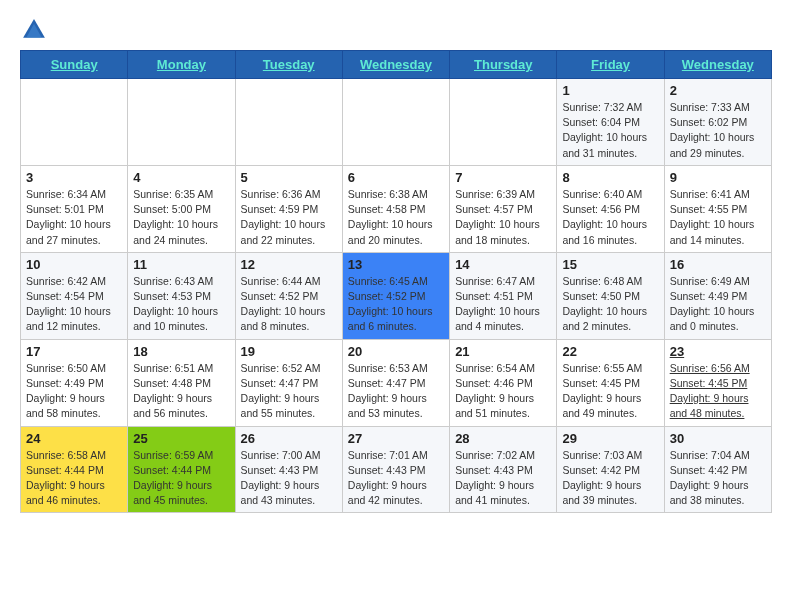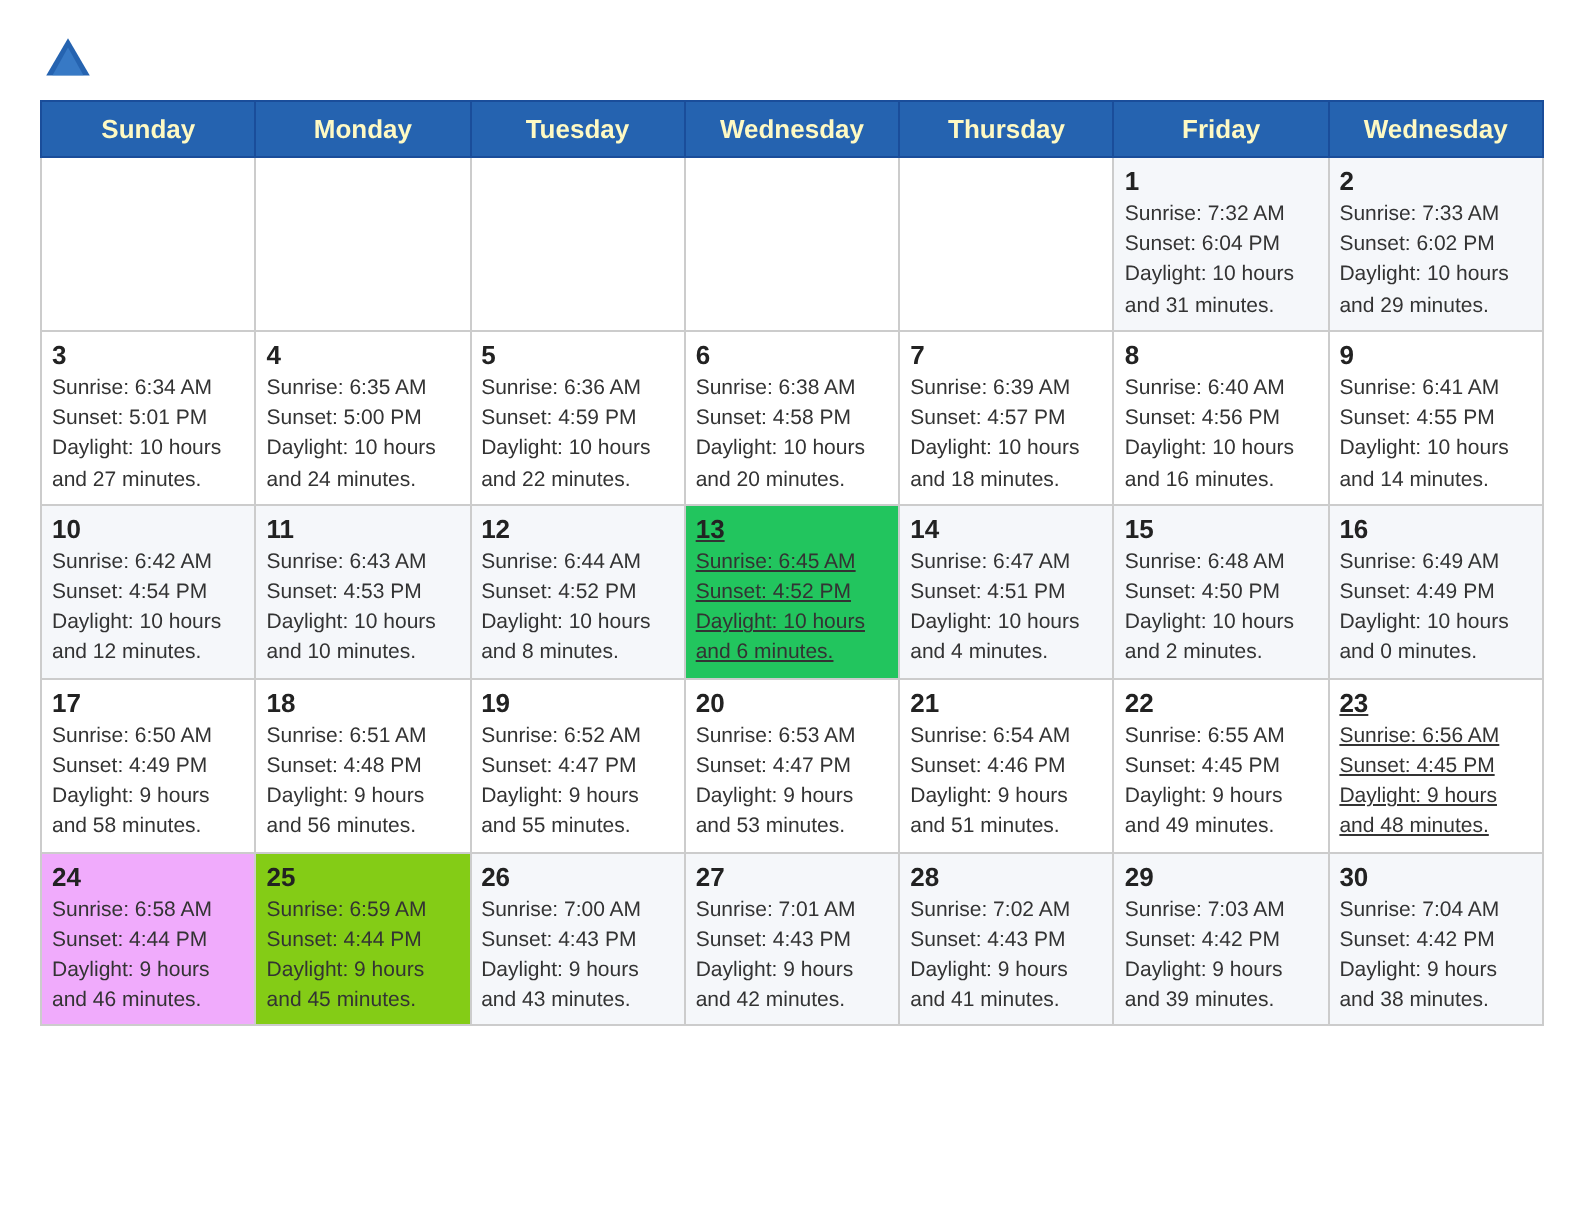--- a/index.html
+++ b/index.html
@@ -8,21 +8,21 @@
     .header { display: flex; justify-content: space-between; align-items: flex-start; margin-bottom: 6px; }
     .logo { display: flex; align-items: center; gap: 4px; }
     .logo-text { display: flex; flex-direction: column; line-height: 1.1; }
     .logo-general { font-size: 15px; font-weight: bold; color: #333; }
     .logo-blue { font-size: 15px; font-weight: bold; color: #2563b0; }
     .logo-icon { width: 28px; height: 28px; }
     .title-area { text-align: right; }
     .month-title { font-size: 36px; font-weight: bold; color: #333; line-height: 1; }
     .subtitle { font-size: 15px; color: #555; margin-top: 2px; }
     .calendar { width: 100%; border-collapse: collapse; }
-    .calendar th { background: #2563b0; color: #fef9c3; text-align: center; font-size: 13px; font-weight: bold; padding: 6px 4px; border: 1px solid #1a4d9a; }
+    .calendar th { background: #2563b0; color: #5eead4; text-align: center; font-size: 13px; font-weight: bold; padding: 6px 4px; border: 1px solid #1a4d9a; text-decoration: underline; }
     .calendar td { border: 1px solid #ccc; vertical-align: top; padding: 4px 5px; font-size: 10.5px; color: #333; width: calc(100%/7); min-height: 80px; background: #fff; }
     .calendar tr:nth-child(odd) td { background: #f5f7fa; }
     .calendar tr:nth-child(even) td { background: #fff; }
     .day-num { font-size: 13px; font-weight: bold; color: #222; display: block; margin-bottom: 2px; }
     .day-info { font-size: 10.5px; color: #333; line-height: 1.45; }
     .empty { background: #fff !important; }
   </style>
 </head>
 <body>
 
@@ -96,21 +96,21 @@
         <tr>
           <td style="background: rgb(245, 247, 250);"><span class="day-num">10</span><span class="day-info" style="white-space: pre-line;">Sunrise: 6:42 AM
 Sunset: 4:54 PM
 Daylight: 10 hours and 12 minutes.</span></td>
           <td style="background: rgb(245, 247, 250);"><span class="day-num">11</span><span class="day-info" style="white-space: pre-line;">Sunrise: 6:43 AM
 Sunset: 4:53 PM
 Daylight: 10 hours and 10 minutes.</span></td>
           <td style="background: rgb(245, 247, 250);"><span class="day-num">12</span><span class="day-info" style="white-space: pre-line;">Sunrise: 6:44 AM
 Sunset: 4:52 PM
 Daylight: 10 hours and 8 minutes.</span></td>
-          <td style="background: #22c55e; text-decoration: underline;"><span class="day-num">13</span><span class="day-info" style="white-space: pre-line;">Sunrise: 6:45 AM
+          <td style="background: #3b82f6;"><span class="day-num">13</span><span class="day-info" style="white-space: pre-line;">Sunrise: 6:45 AM
 Sunset: 4:52 PM
 Daylight: 10 hours and 6 minutes.</span></td>
           <td style="background: rgb(245, 247, 250);"><span class="day-num">14</span><span class="day-info" style="white-space: pre-line; text-align: center;">Sunrise: 6:47 AM
 Sunset: 4:51 PM
 Daylight: 10 hours and 4 minutes.</span></td>
           <td style="background: rgb(245, 247, 250);"><span class="day-num">15</span><span class="day-info" style="white-space: pre-line;">Sunrise: 6:48 AM
 Sunset: 4:50 PM
 Daylight: 10 hours and 2 minutes.</span></td>
           <td style="background: rgb(245, 247, 250);"><span class="day-num">16</span><span class="day-info" style="white-space: pre-line;">Sunrise: 6:49 AM
 Sunset: 4:49 PM
@@ -133,21 +133,21 @@
 Sunset: 4:46 PM
 Daylight: 9 hours and 51 minutes.</span></td>
           <td style="background: rgb(255, 255, 255);"><span class="day-num">22</span><span class="day-info" style="white-space: pre-line;">Sunrise: 6:55 AM
 Sunset: 4:45 PM
 Daylight: 9 hours and 49 minutes.</span></td>
           <td style="background: rgb(255, 255, 255); text-decoration: underline;"><span class="day-num">23</span><span class="day-info" style="white-space: pre-line;">Sunrise: 6:56 AM
 Sunset: 4:45 PM
 Daylight: 9 hours and 48 minutes.</span></td>
         </tr>
         <tr>
-          <td style="background: #f0abfc; margin-left: 25px;"><span class="day-num">24</span><span class="day-info" style="white-space: pre-line;">Sunrise: 6:58 AM
+          <td style="background: #fde047; margin-left: 25px;"><span class="day-num">24</span><span class="day-info" style="white-space: pre-line;">Sunrise: 6:58 AM
 Sunset: 4:44 PM
 Daylight: 9 hours and 46 minutes.</span></td>
           <td style="background: #84cc16;"><span class="day-num">25</span><span class="day-info" style="white-space: pre-line;">Sunrise: 6:59 AM
 Sunset: 4:44 PM
 Daylight: 9 hours and 45 minutes.</span></td>
           <td style="background: rgb(245, 247, 250);"><span class="day-num">26</span><span class="day-info" style="white-space: pre-line;">Sunrise: 7:00 AM
 Sunset: 4:43 PM
 Daylight: 9 hours and 43 minutes.</span></td>
           <td style="background: rgb(245, 247, 250);"><span class="day-num">27</span><span class="day-info" style="white-space: pre-line;">Sunrise: 7:01 AM
 Sunset: 4:43 PM

